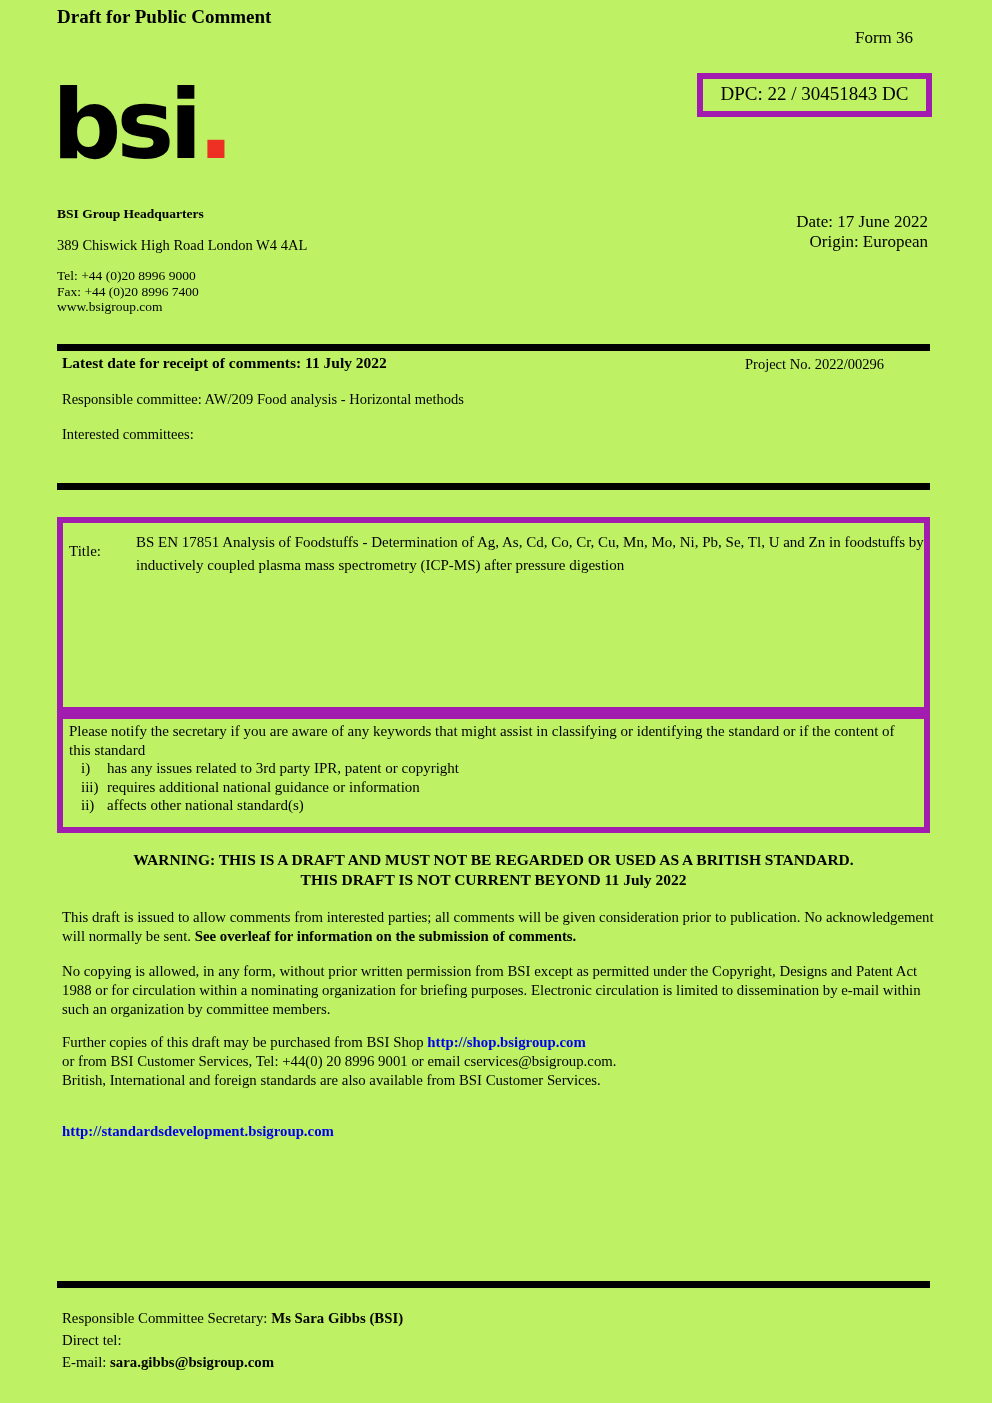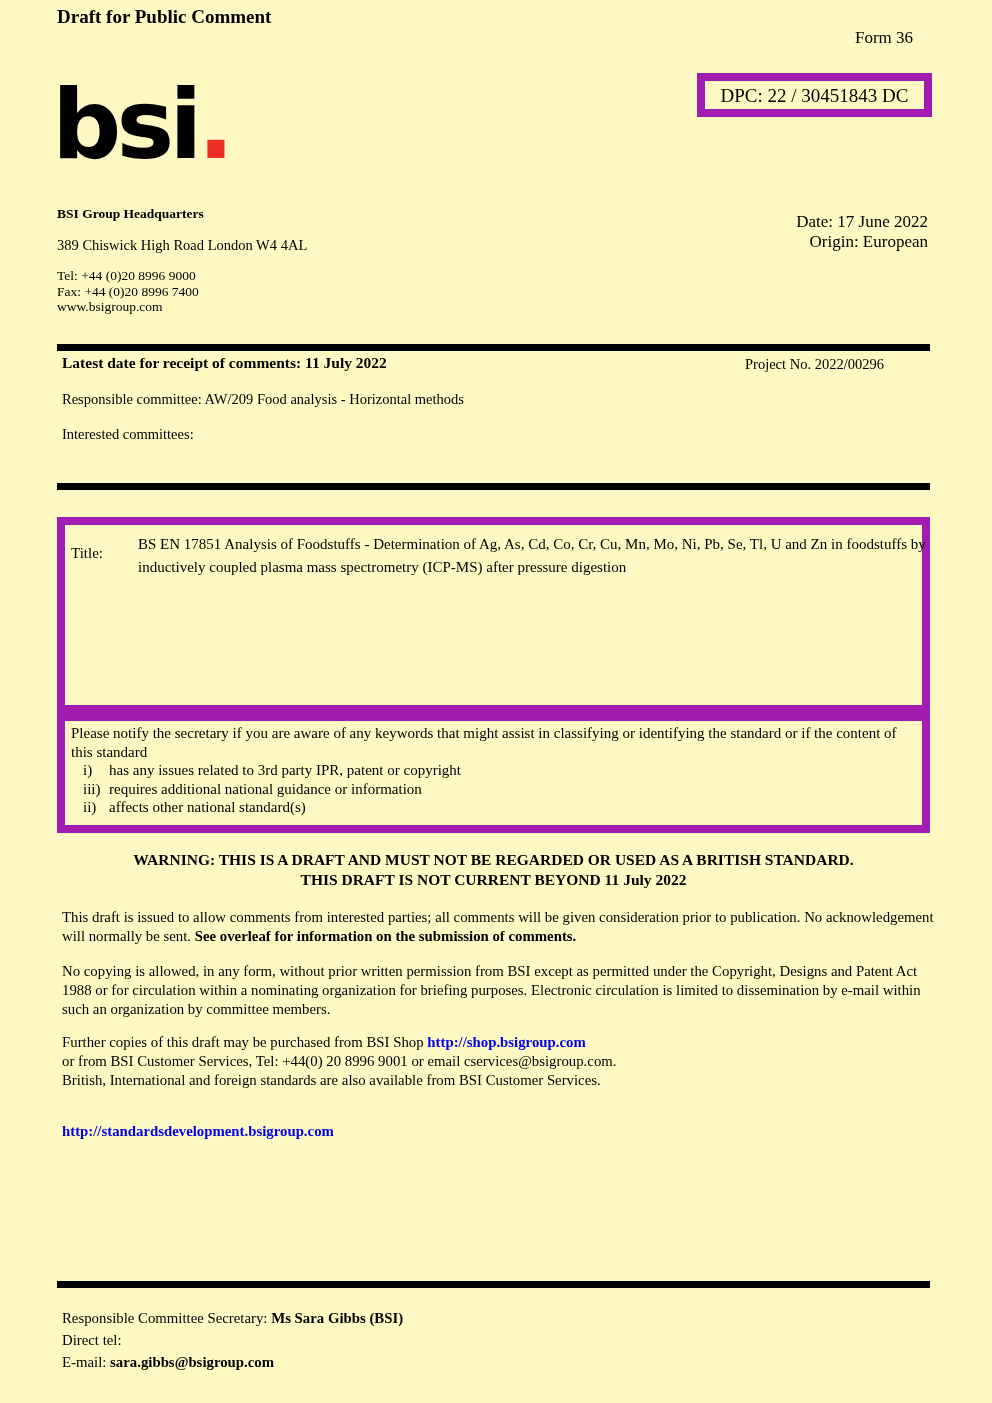--- a/index.html
+++ b/index.html
@@ -1,29 +1,29 @@
 <!DOCTYPE html>
 <html><head>
 <meta charset="utf-8">
 <style>
   * { margin: 0; padding: 0; box-sizing: border-box; }
   html, body { background: #ffffff; }
   .page {
     position: relative;
     width: 992px;
     height: 1403px;
-    background: #fef9c3;
+    background: #bef264;
     color: #000000;
     font-family: "Liberation Serif", serif;
     overflow: hidden;
   }
   .abs { position: absolute; }
   .bold { font-weight: bold; }
   .bar { background: #000000; height: 7px; }
-  .box { border: 8px solid #a21caf; }
+  .box { border: 6px solid #a21caf; }
   .link { color: #0000EE; font-weight: bold; text-decoration: none; cursor: pointer; text-align: center; }
   .logo {
     font-family: "DejaVu Sans", sans-serif;
     font-weight: bold;
     font-size: 97px;
     letter-spacing: -5px;
     line-height: 1;
   }
   .kw-item { display: flex; margin-left: 12px; }
   .kw-num { min-width: 26px; }

